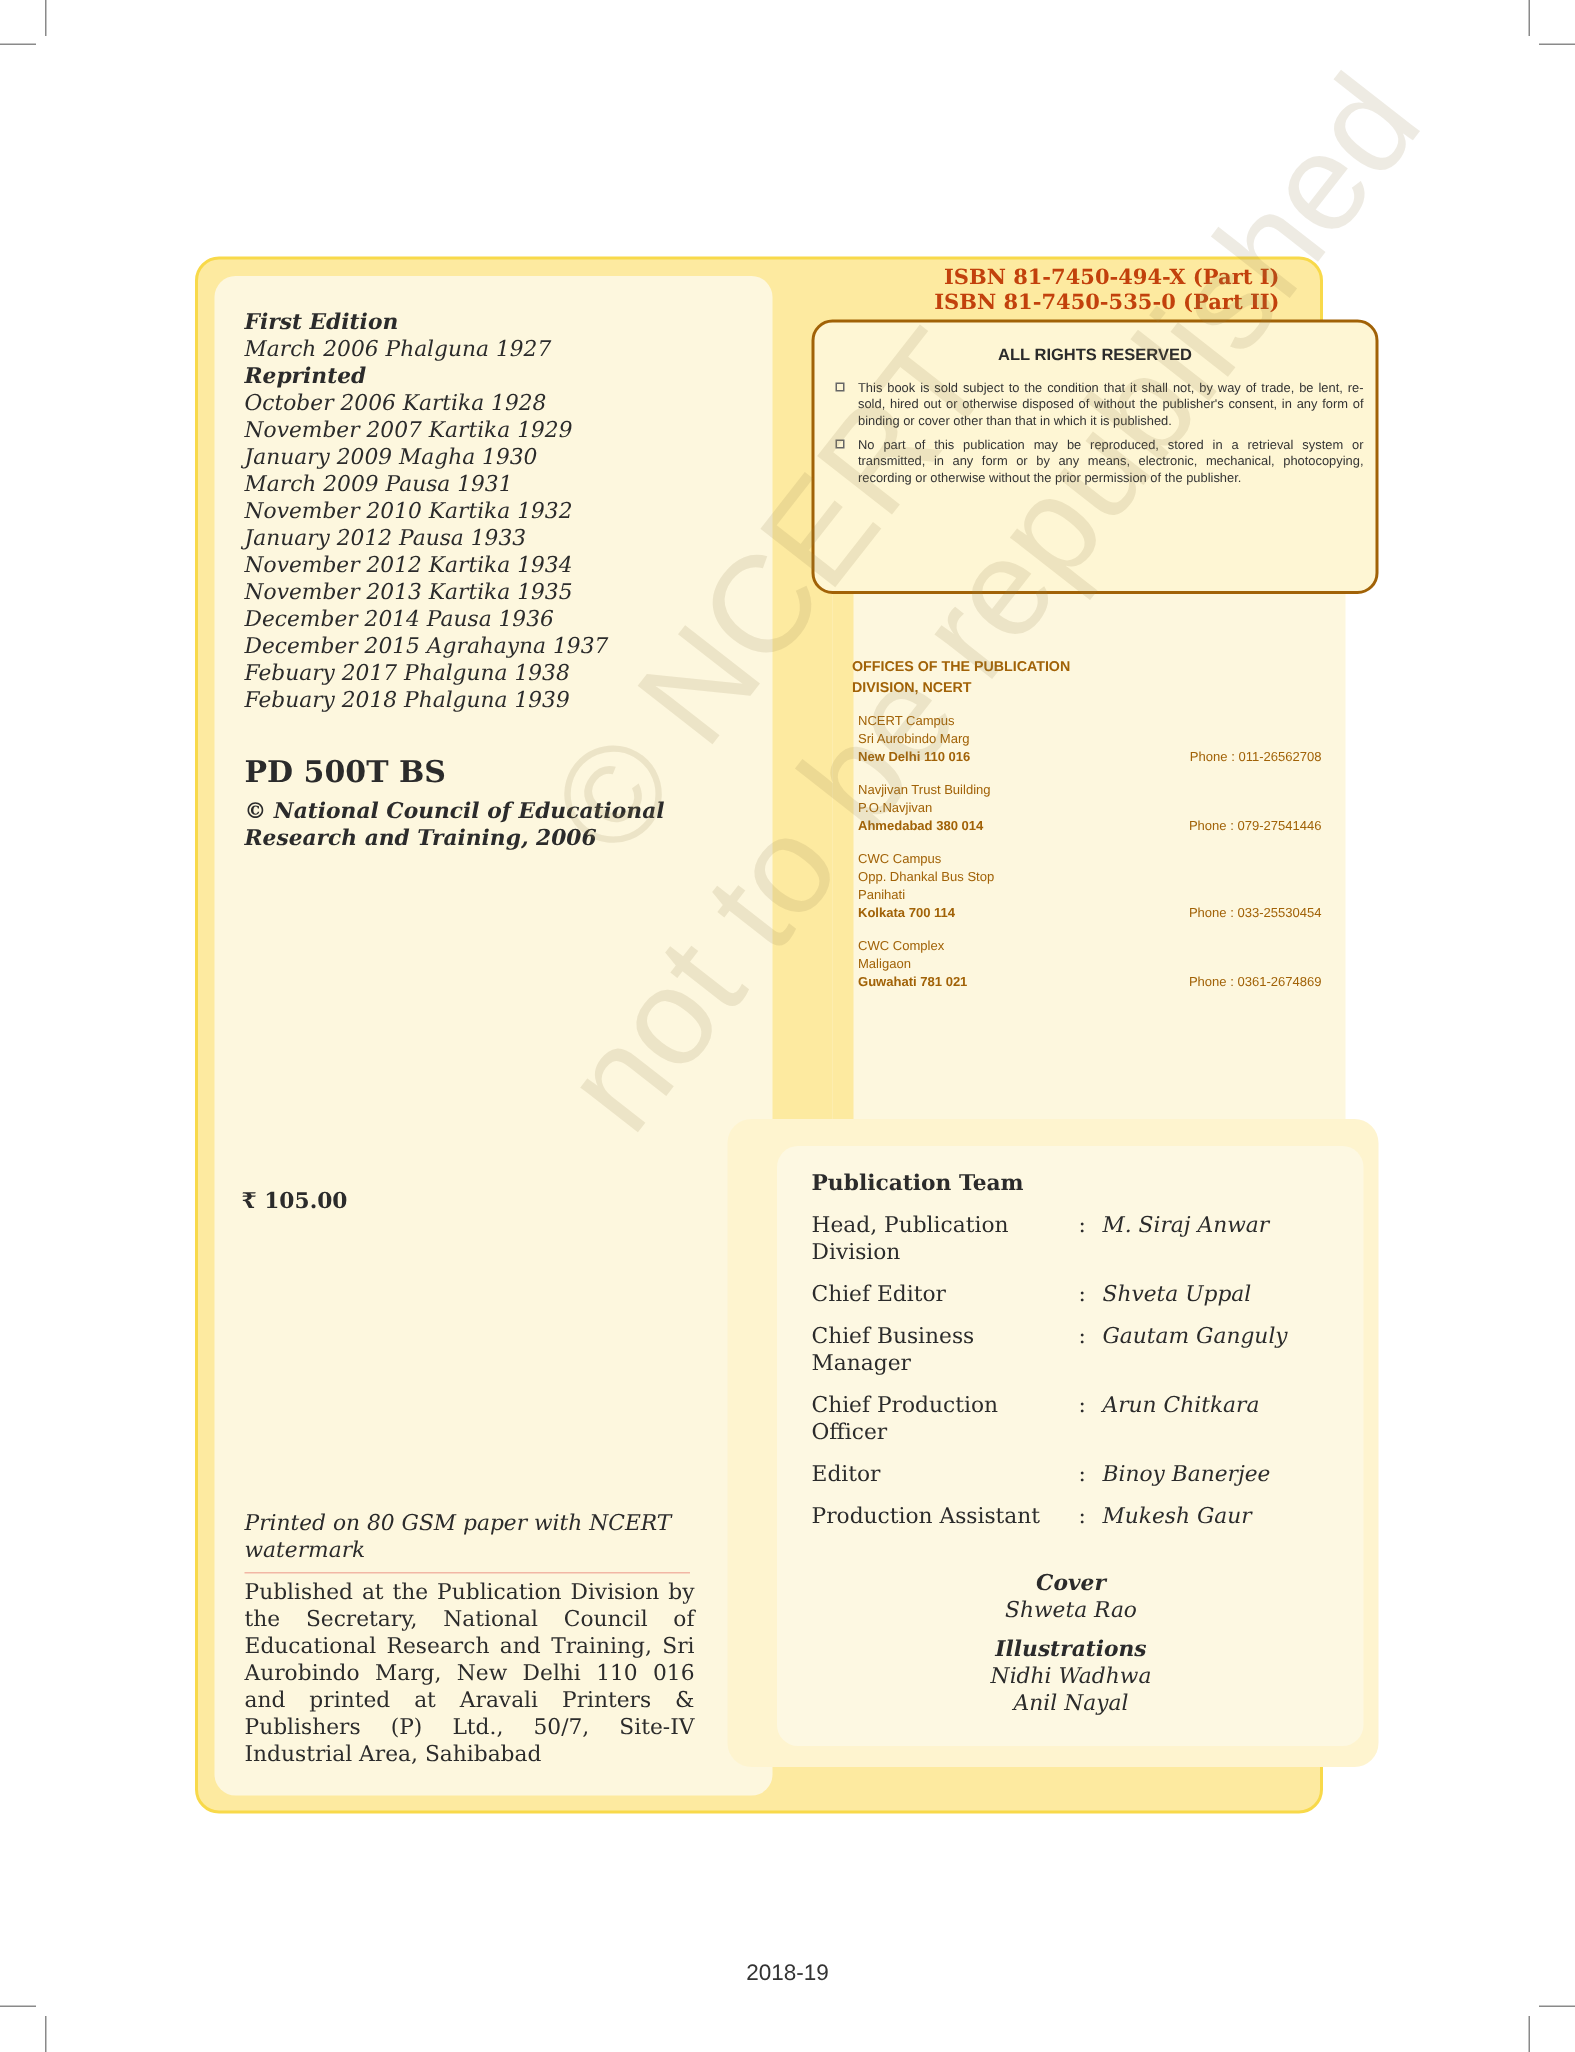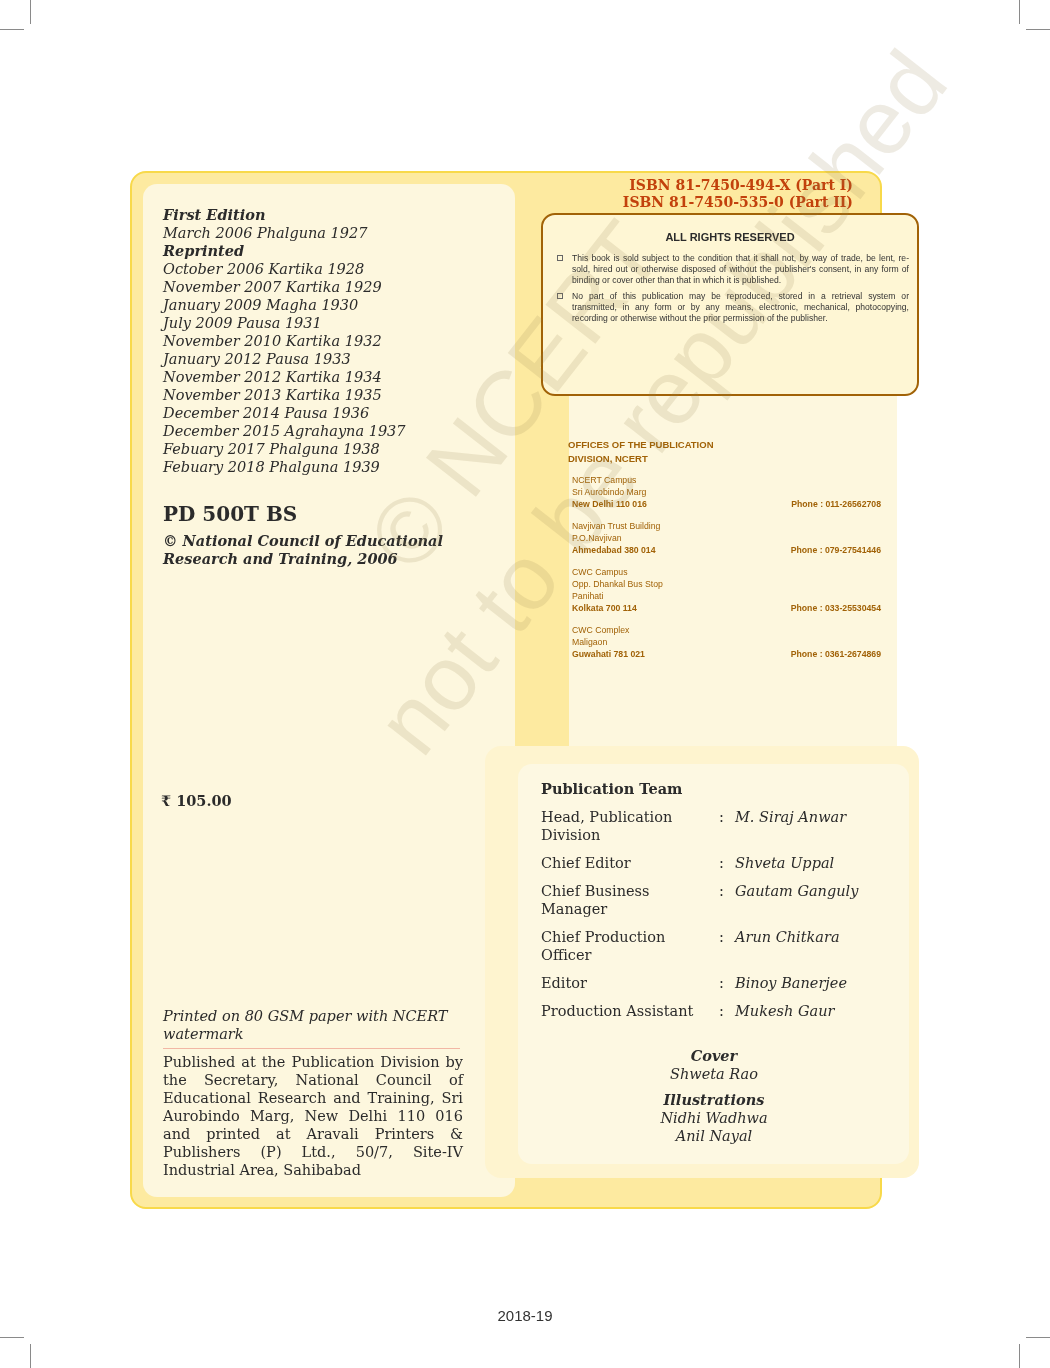--- a/index.html
+++ b/index.html
@@ -30,21 +30,21 @@
                   font-weight:bold; font-size:11px; color:#2b2b2b; }
   .rights-list { position:absolute; left:14px; top:38px; width:352px; font-family:"Liberation Sans", sans-serif; font-size:8.6px;
                  line-height:11.2px; color:#333; }
   .rights-item { display:flex; margin-bottom:4px; }
   .rights-item .bx { flex:0 0 9px; width:6px; height:6px; border:1px solid #666; margin:2px 9px 0 0; box-sizing:border-box; max-width:6px; }
   .rights-item .tx { text-align:justify; }
   .offices { position:absolute; left:568px; top:438px; width:315px; font-family:"Liberation Sans", sans-serif; color:#a16207; }
   .offices-title { font-weight:bold; font-size:9.5px; line-height:14px; margin-bottom:8px; width:170px; }
   .office { position:relative; padding-left:4px; font-size:8.7px; line-height:12px; margin-bottom:10px; }
   .office .city { font-weight:bold; }
-  .office .phone { position:absolute; right:2px; bottom:0; font-weight:bold; }
+  .office .phone { position:absolute; right:2px; bottom:0; font-weight:normal; }
   .team-title { position:absolute; left:541px; top:780px; font-weight:bold; font-size:14.5px; }
   .team-rows { position:absolute; left:541px; top:808px; width:340px; font-size:14.5px; line-height:18px; }
   .team-row { display:flex; margin-bottom:10px; }
   .team-row .role { width:178px; }
   .team-row .colon { width:16px; }
   .team-row .name { font-style:italic; }
   .credits { position:absolute; left:600px; top:1047px; width:228px; text-align:center; font-size:14.5px; line-height:18px; }
   .credits .h { font-weight:bold; font-style:italic; }
   .credits .n { font-style:italic; }
   .credits .grp { margin-bottom:8px; }
@@ -88,21 +88,21 @@
   </div>
 </div>
 
 <div class="editions">
   <div class="hd">First Edition</div>
   <div>March 2006  Phalguna 1927</div>
   <div class="hd">Reprinted</div>
   <div>October 2006  Kartika 1928</div>
   <div>November 2007  Kartika 1929</div>
   <div>January 2009  Magha 1930</div>
-  <div>July 2009  Pausa 1931</div>
+  <div>March 2009  Pausa 1931</div>
   <div>November 2010 Kartika 1932</div>
   <div>January 2012  Pausa 1933</div>
   <div>November 2012 Kartika 1934</div>
   <div>November 2013 Kartika 1935</div>
   <div>December 2014  Pausa 1936</div>
   <div>December 2015  Agrahayna 1937</div>
   <div>Febuary 2017  Phalguna 1938</div>
   <div>Febuary 2018  Phalguna 1939</div>
 </div>
 

